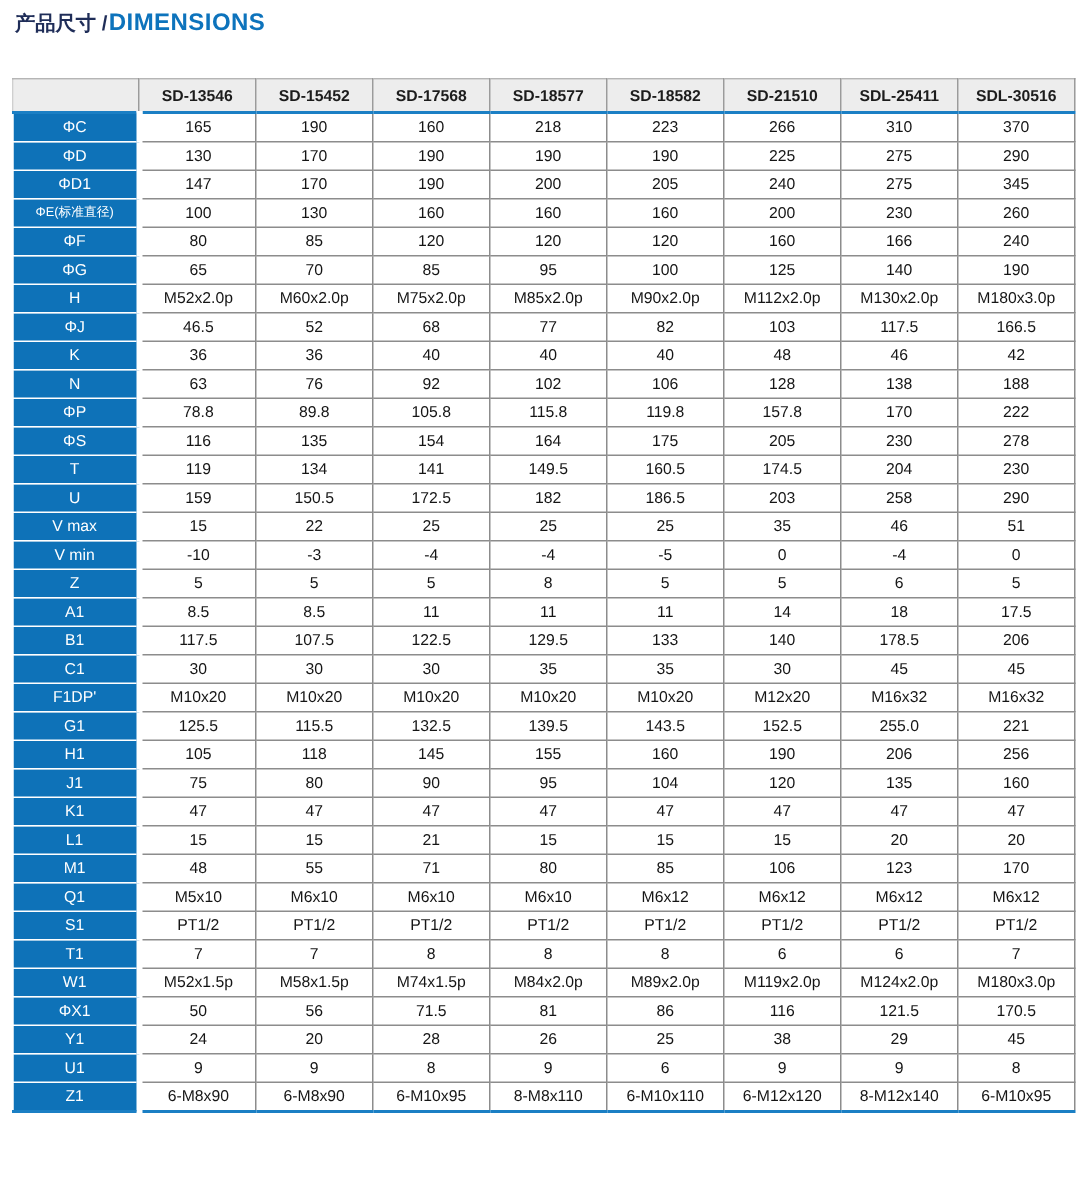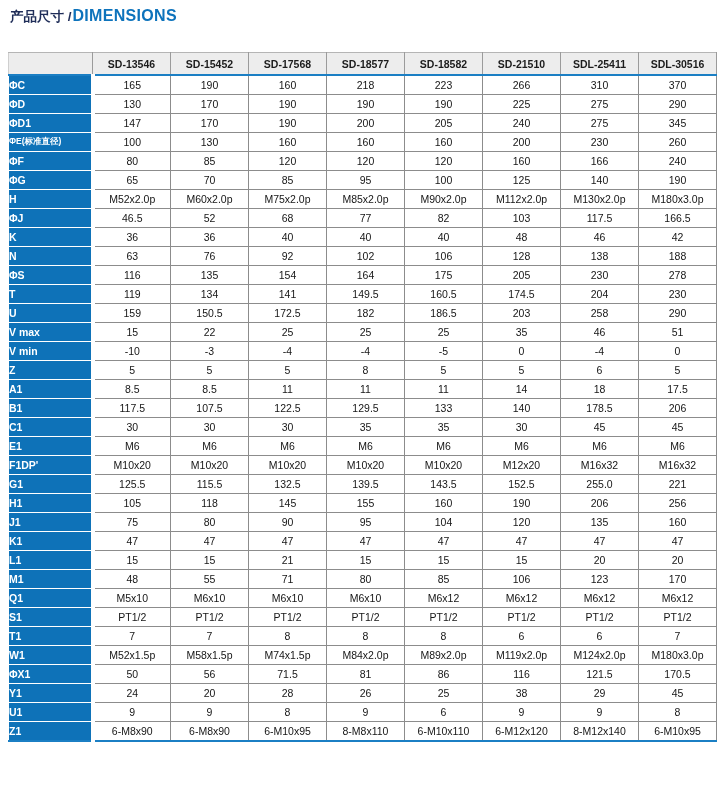--- a/index.html
+++ b/index.html
@@ -62,22 +62,22 @@
   }
   table.dim thead th.corner {
     border-left: 1px solid #cfcfcf;
   }
 
   
   table.dim tbody th.rowlabel {
     background: #0e72b8;
     color: #ffffff;
     font-size: 10.5px;
-    font-weight: bold;
-    text-align: left;
+    font-weight: normal;
+    text-align: center;
     vertical-align: middle;
     height: 18px;
     padding: 0;
     border-top: 1px solid #ffffff;
     border-bottom: 1px solid #ffffff;
     border-left: 1px solid #ffffff;
     border-right: 4px solid #ffffff;
     white-space: nowrap;
   }
   table.dim tbody th.rowlabel.small {
@@ -242,20 +242,31 @@
           <td>63</td>
           <td>76</td>
           <td>92</td>
           <td>102</td>
           <td>106</td>
           <td>128</td>
           <td>138</td>
           <td>188</td>
         </tr>
         <tr>
+          <th class="rowlabel">ΦP</th>
+          <td>78.8</td>
+          <td>89.8</td>
+          <td>105.8</td>
+          <td>115.8</td>
+          <td>119.8</td>
+          <td>157.8</td>
+          <td>170</td>
+          <td>222</td>
+        </tr>
+        <tr>
           <th class="rowlabel">ΦS</th>
           <td>116</td>
           <td>135</td>
           <td>154</td>
           <td>164</td>
           <td>175</td>
           <td>205</td>
           <td>230</td>
           <td>278</td>
         </tr>
@@ -341,31 +352,20 @@
           <td>30</td>
           <td>30</td>
           <td>30</td>
           <td>35</td>
           <td>35</td>
           <td>30</td>
           <td>45</td>
           <td>45</td>
         </tr>
         <tr>
-          <th class="rowlabel">E1</th>
-          <td>M6</td>
-          <td>M6</td>
-          <td>M6</td>
-          <td>M6</td>
-          <td>M6</td>
-          <td>M6</td>
-          <td>M6</td>
-          <td>M6</td>
-        </tr>
-        <tr>
           <th class="rowlabel">F1DP'</th>
           <td>M10x20</td>
           <td>M10x20</td>
           <td>M10x20</td>
           <td>M10x20</td>
           <td>M10x20</td>
           <td>M12x20</td>
           <td>M16x32</td>
           <td>M16x32</td>
         </tr>

